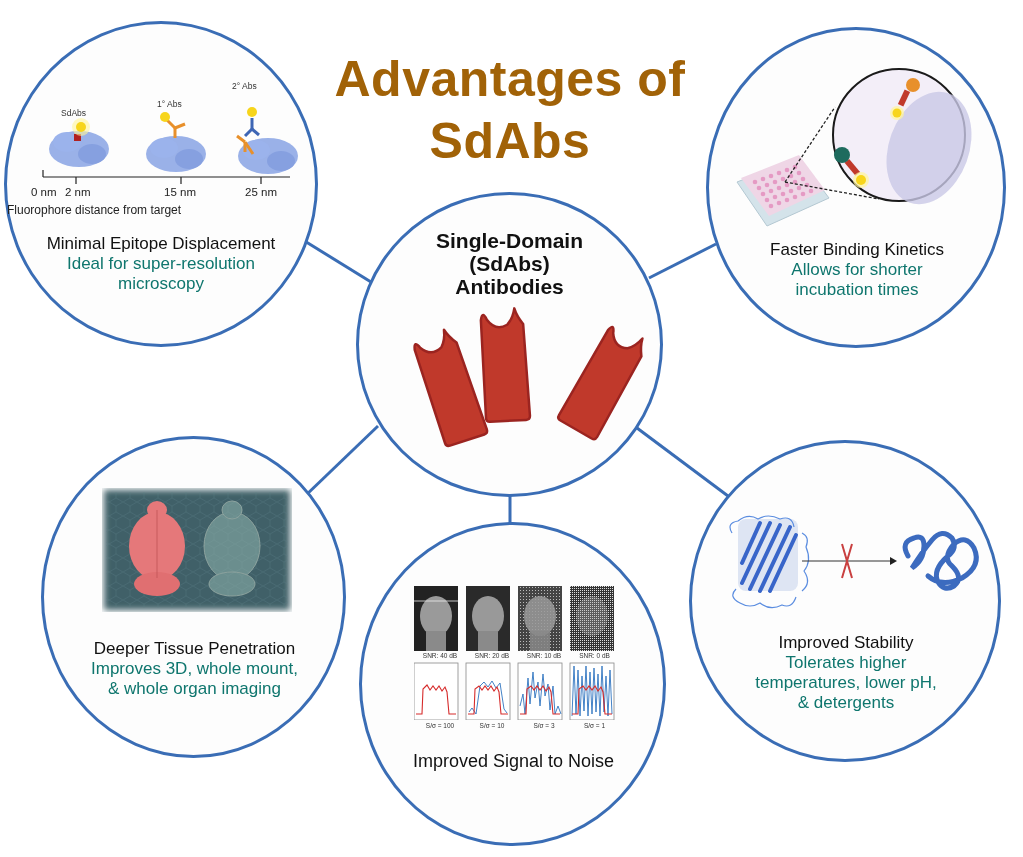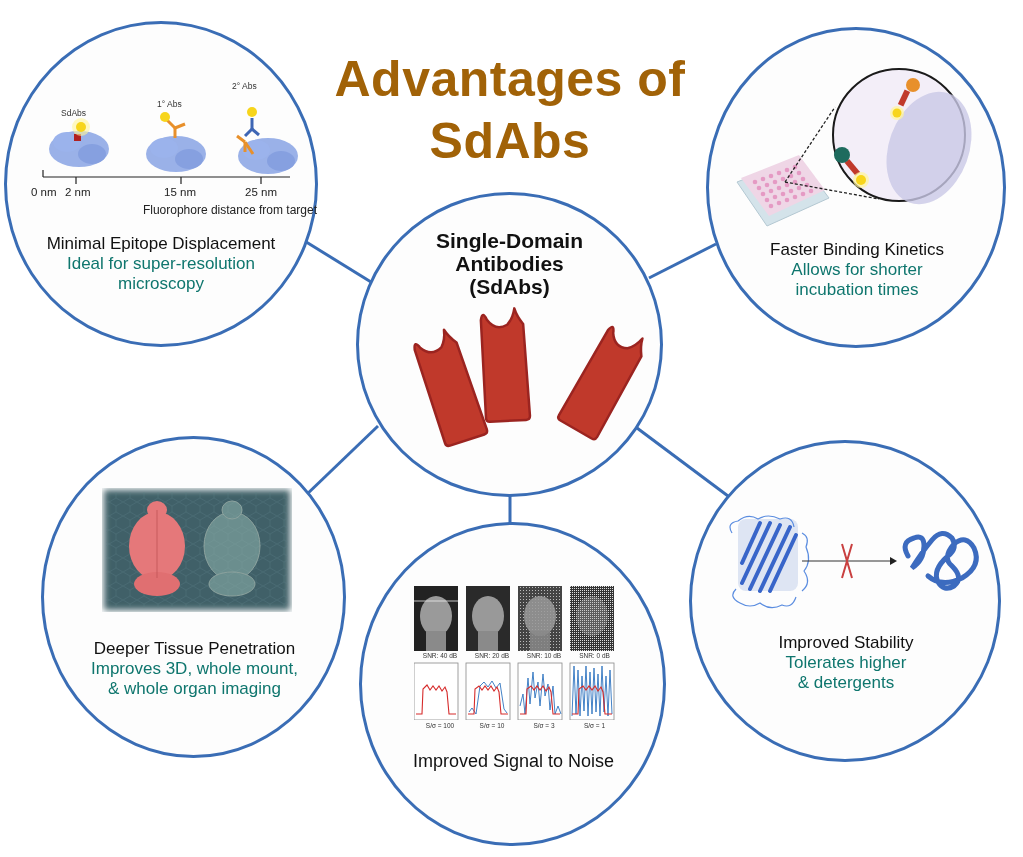--- a/index.html
+++ b/index.html
@@ -90,21 +90,21 @@
         <line x1="36" y1="146" x2="36" y2="153"></line>
         <line x1="69" y1="153" x2="69" y2="160"></line>
         <line x1="174" y1="153" x2="174" y2="160"></line>
         <line x1="254" y1="153" x2="254" y2="160"></line>
       </g>
     </svg>
     <div class="abs scale-label" style="left:24px; top:162px;">0 nm</div>
     <div class="abs scale-label" style="left:58px; top:162px;">2 nm</div>
     <div class="abs scale-label" style="left:157px; top:162px;">15 nm</div>
     <div class="abs scale-label" style="left:238px; top:162px;">25 nm</div>
-    <div class="abs scale-label" style="left:0; width:310px; top:179px; text-align:right; font-size:12px;">Fluorophore distance from target</div>
+    <div class="abs scale-label" style="left:0; width:310px; top:179px; text-align:left; font-size:12px;">Fluorophore distance from target</div>
 
     <div class="abs" style="left:0; width:308px; top:210px;">
       <div class="cap-title">Minimal Epitope Displacement</div>
       <div class="cap-sub">Ideal for super-resolution</div>
       <div class="cap-sub">microscopy</div>
     </div>
   </div>
 
   <div class="circle" style="left:706px; top:27px; width:300px; height:321px;">
     <svg class="abs" style="left:0; top:0;" width="296" height="200">
@@ -168,22 +168,22 @@
     <div class="abs" style="left:0; width:296px; top:210px;">
       <div class="cap-title">Faster Binding Kinetics</div>
       <div class="cap-sub">Allows for shorter</div>
       <div class="cap-sub">incubation times</div>
     </div>
   </div>
 
   <div class="circle" style="left:356px; top:192px; width:307px; height:305px;">
     <div class="center-title">
       <div>Single-Domain</div>
+      <div>(SdAbs)</div>
       <div>Antibodies</div>
-      <div>(SdAbs)</div>
     </div>
     <svg class="abs" style="left:0; top:0;" width="303" height="301">
       <defs>
         <path id="sdab" d="M0,0 L0,-98 Q2,-108 6,-98 Q14,-86 26,-92 Q32,-98 34,-108 Q36,-100 42,-92 L44,0 Q44,4 40,4 L4,4 Q0,4 0,0 Z"></path>
       </defs>
       <g fill="#c0392b" stroke="#9b2420" stroke-width="2.5" stroke-linejoin="round">
         <use href="#sdab" transform="translate(86,248) rotate(-18)"></use>
         <use href="#sdab" transform="translate(127,223) rotate(-3)"></use>
         <use href="#sdab" transform="translate(200,220) rotate(30)"></use>
       </g>
@@ -320,17 +320,18 @@
       <g stroke="#c94040" stroke-width="2">
         <line x1="150" y1="101" x2="160" y2="135"></line>
         <line x1="160" y1="101" x2="150" y2="135"></line>
       </g>
 
       <path d="M216,113 q-8,-14 6,-18 q10,-4 10,8 q0,14 -12,22 q10,-16 20,-28 q10,-12 20,-2 q6,10 -4,18 q-16,14 -10,26 q6,10 16,4 q10,-8 -2,-20 q-10,-8 2,-22 q12,-10 20,4 q8,18 -12,30 q-20,10 -34,-2" fill="none" stroke="#3c6bbf" stroke-width="5" stroke-linecap="round"></path>
     </svg>
     <div class="abs" style="left:0; width:308px; top:190px;">
       <div class="cap-title">Improved Stability</div>
       <div class="cap-sub">Tolerates higher</div>
+      <div class="cap-sub">temperatures, lower pH,</div>
       <div class="cap-sub">&amp; detergents</div>
     </div>
   </div>
 
 </div>
 
 </body></html>

